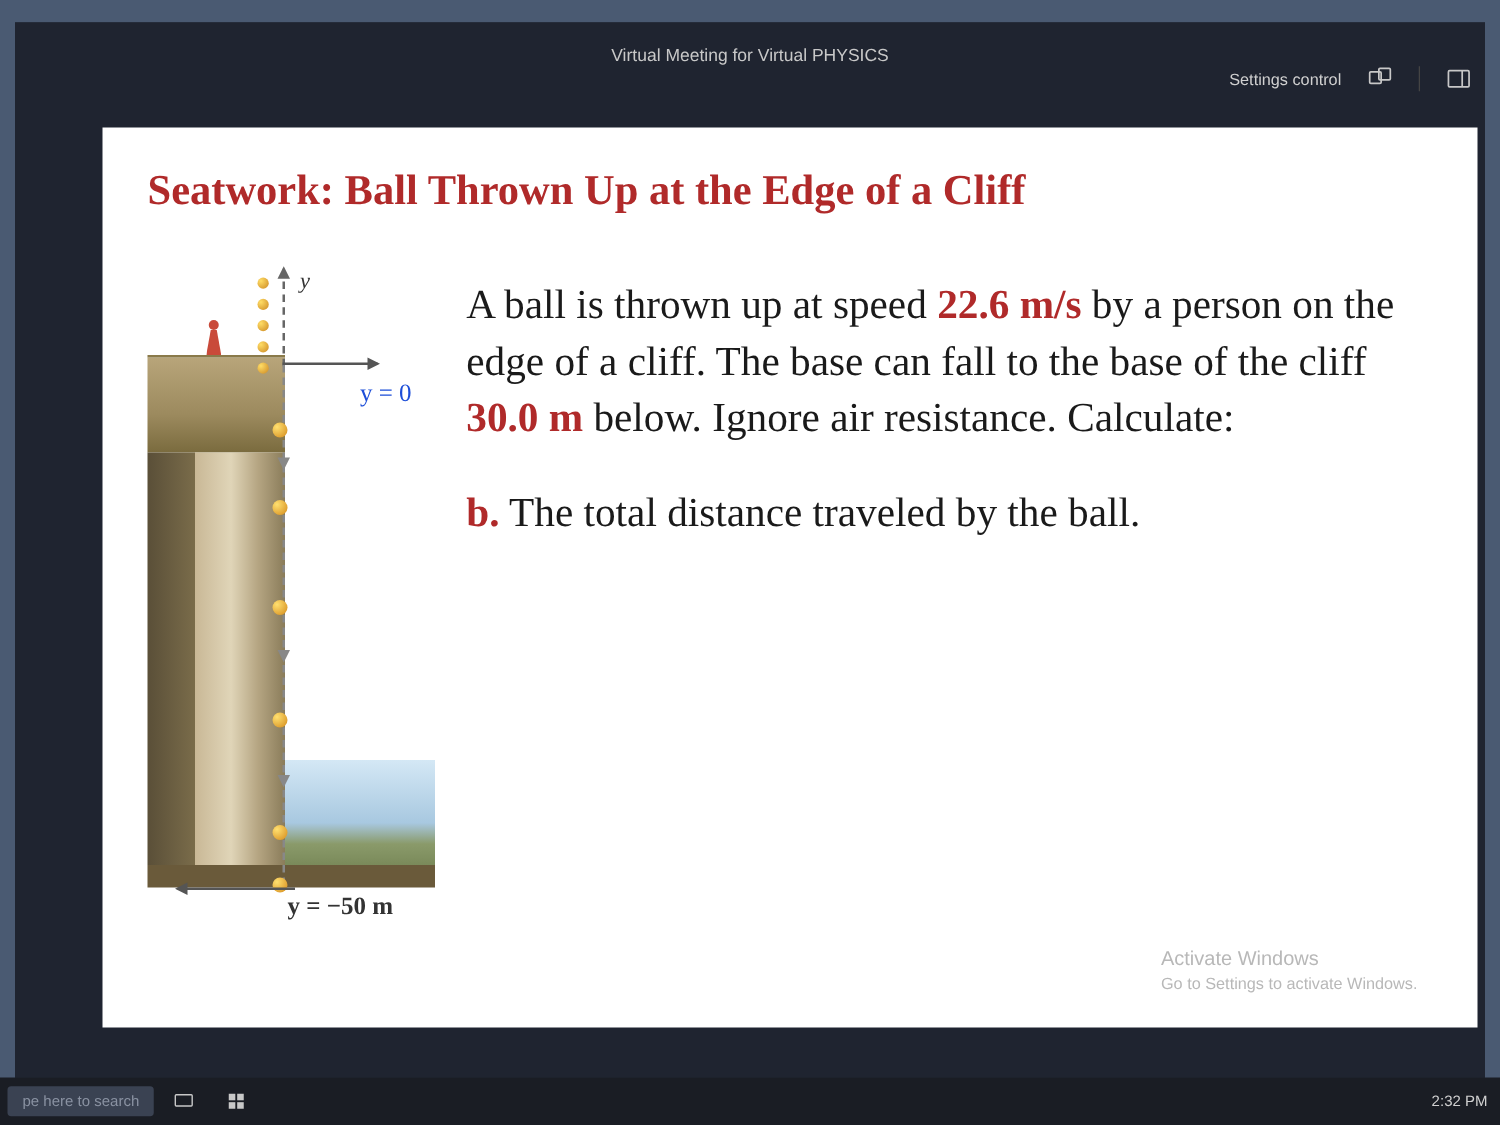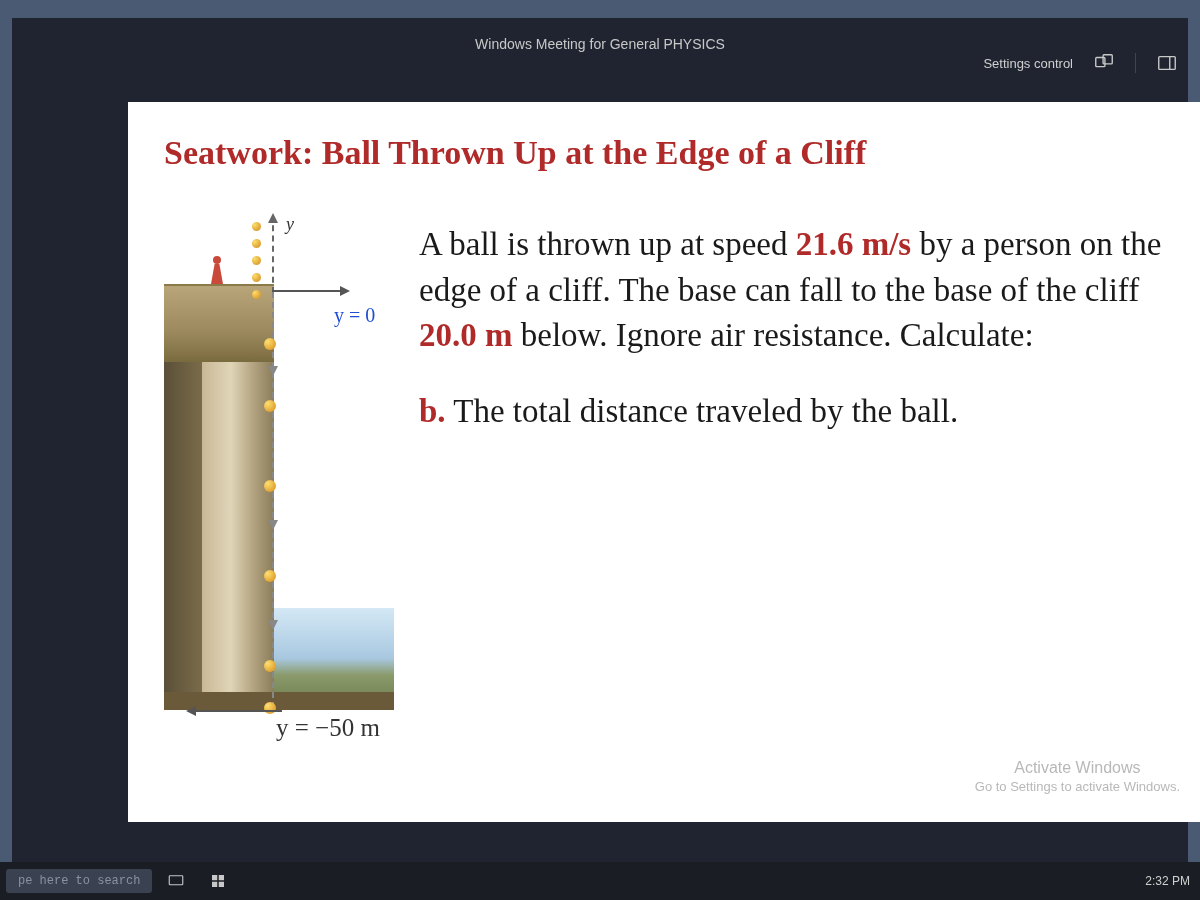--- a/index.html
+++ b/index.html
@@ -69,21 +69,20 @@
     .divider {
       width: 1px;
       height: 20px;
       background: #444;
     }
     .share-area {
       flex: 1;
       background: #1f2430;
       padding: 22px 0 0 70px;
       position: relative;
-      margin-left: 46px;
     }
     .slide {
       background: #ffffff;
       width: 1100px;
       height: 720px;
       padding: 32px 40px 24px 36px;
       position: relative;
       font-family: 'Times New Roman', Times, serif;
     }
     .slide-title {
@@ -269,44 +268,45 @@
       left: -2px;
       top: -6px;
       border-top: 5px solid transparent;
       border-bottom: 5px solid transparent;
       border-right: 10px solid #555;
     }
     .y50-label {
       position: absolute;
       top: 494px;
       left: 112px;
-      font-size: 25px;
+      font-size: 20px;
       color: #333;
       white-space: nowrap;
+      font-weight: bold;
     }
     .text-area {
       flex: 1;
       font-size: 33px;
       line-height: 1.38;
       color: #1a1a1a;
       padding-top: 2px;
     }
     .intro { margin-bottom: 30px; }
     .speed-val { color: #b02a2a; font-weight: bold; }
     .height-val { color: #b02a2a; font-weight: bold; }
     .qa, .qb { margin-bottom: 22px; }
     .q-letter { color: #b02a2a; font-weight: bold; }
     .watermark {
       position: absolute;
       right: 48px;
       bottom: 26px;
       color: #b8b8b8;
       font-family: 'Segoe UI', Arial, sans-serif;
       font-size: 16px;
-      text-align: center;
+      text-align: left;
       line-height: 1.3;
     }
     .watermark .w2 { font-size: 13px; }
     .taskbar {
       position: absolute;
       bottom: 0;
       left: 0;
       right: 0;
       height: 38px;
       background: #1a1d24;
@@ -320,21 +320,21 @@
       align-items: center;
       gap: 6px;
       height: 100%;
     }
     .search-pill {
       background: #3a4252;
       color: #8a92a2;
       font-size: 12px;
       padding: 5px 12px;
       border-radius: 3px;
-      font-family: Liberation Mono, monospace;
+      font-family: Liberation Sans, sans-serif;
       margin-left: 6px;
     }
     .tb-icon {
       width: 36px;
       height: 38px;
       display: flex;
       align-items: center;
       justify-content: center;
       cursor: pointer;
     }
@@ -345,21 +345,21 @@
       font-family: 'Segoe UI', Arial, sans-serif;
     }
   </style>
 </head>
 <body>
 
 <div class="desktop-border"></div>
 
 <div class="teams-window">
   <div class="teams-topbar">
-    <div class="meeting-title">Windows Meeting for General PHYSICS</div>
+    <div class="meeting-title">Virtual Meeting for Virtual PHYSICS</div>
     <div class="teams-controls">
       <div class="request-control">Settings control</div>
       <div class="tc-icon">
         <svg viewBox="0 0 24 24">
             <rect x="3" y="6" width="10" height="10" rx="1"></rect>
             <rect x="11" y="3" width="10" height="10" rx="1"></rect>
           </svg>
       </div>
       <div class="divider"></div>
       <div class="tc-icon">
@@ -403,21 +403,21 @@
           <div class="traj-ball tb4"></div>
           <div class="traj-arrow ta3"></div>
           <div class="traj-ball tb5"></div>
           <div class="traj-ball tb6"></div>
           <div class="bottom-line"></div>
           <div class="y50-label">y = −50 m</div>
         </div>
 
         <div class="text-area">
           <div class="intro">
-            <span>A ball is thrown up at speed </span><span class="speed-val">21.6 m/s</span><span> by a person on the edge of a cliff. The base can fall to the base of the cliff </span><span class="height-val">20.0 m</span><span> below. Ignore air resistance. Calculate:</span>
+            <span>A ball is thrown up at speed </span><span class="speed-val">22.6 m/s</span><span> by a person on the edge of a cliff. The base can fall to the base of the cliff </span><span class="height-val">30.0 m</span><span> below. Ignore air resistance. Calculate:</span>
           </div>
           <div class="qb">
             <span class="q-letter">b.</span><span> The total distance traveled by the ball.</span>
           </div>
         </div>
       </div>
 
       <div class="watermark">
         <div>Activate Windows</div>
         <div class="w2">Go to Settings to activate Windows.</div>

